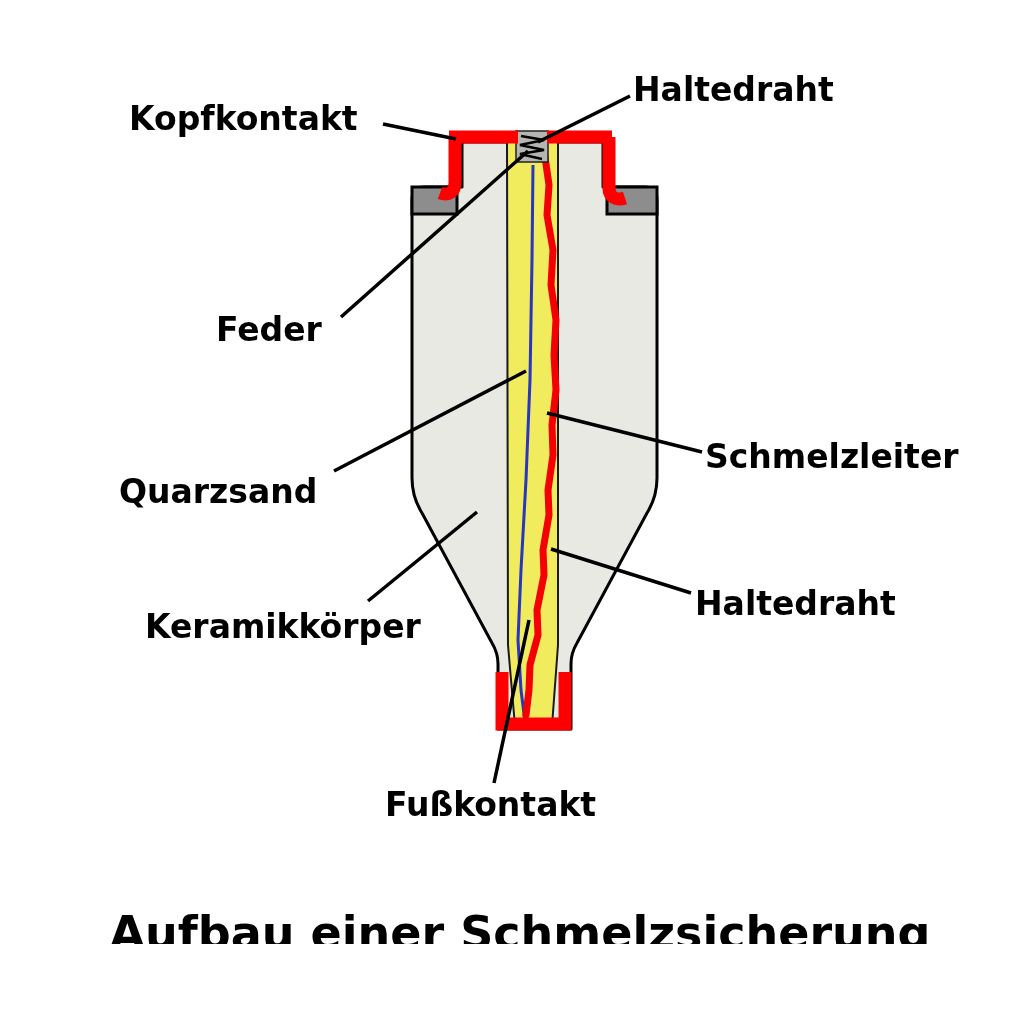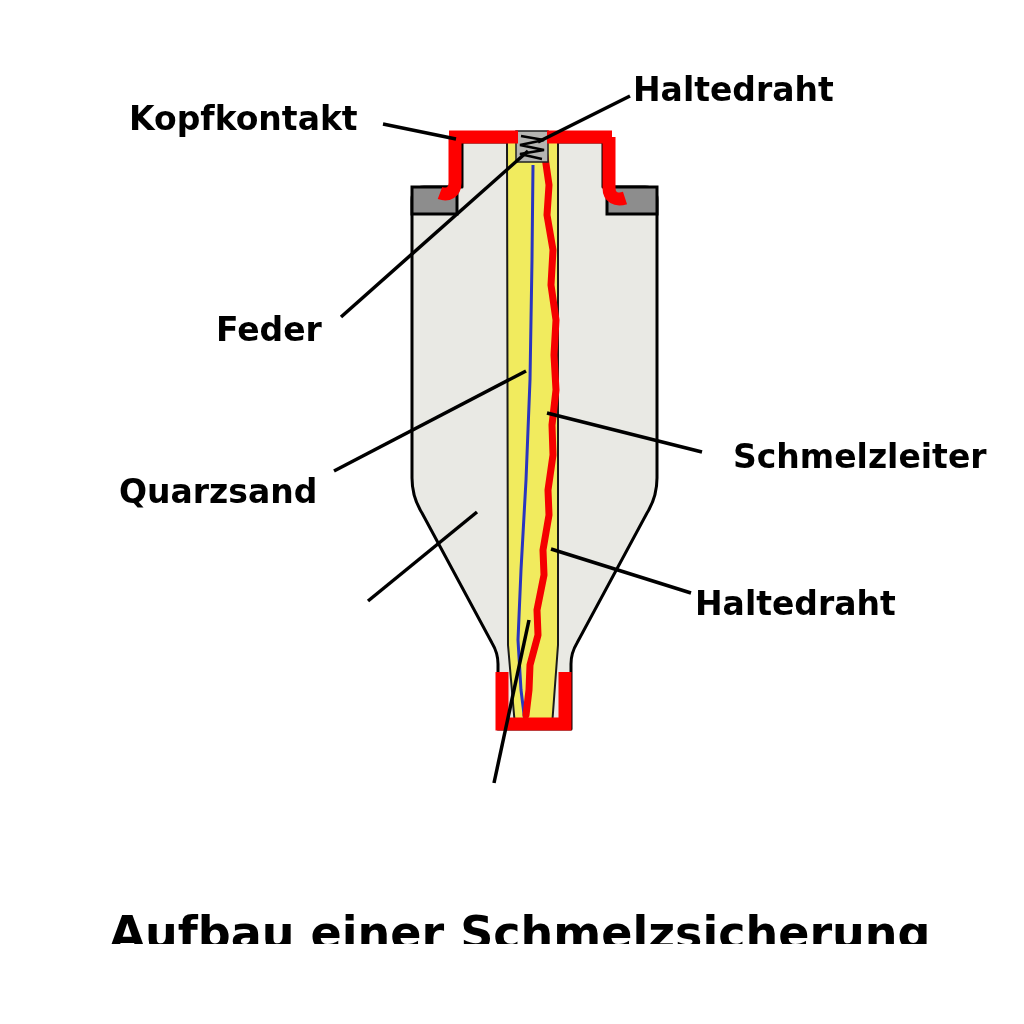--- a/index.html
+++ b/index.html
@@ -79,18 +79,20 @@
     <line x1="702" y1="452" x2="547" y2="413" stroke="#000000" stroke-width="3.5"></line>
     <line x1="368" y1="601" x2="477" y2="512" stroke="#000000" stroke-width="3.5"></line>
     <line x1="691" y1="593" x2="551" y2="549" stroke="#000000" stroke-width="3.5"></line>
     <line x1="494" y1="783" x2="529" y2="620" stroke="#000000" stroke-width="3.5"></line>
   </svg>
 
   <div class="part-label" style="left:129px; top:99px;">Kopfkontakt</div>
   <div class="part-label" style="left:633px; top:70px;">Haltedraht</div>
   <div class="part-label" style="left:216px; top:310px;text-align:center;">Feder</div>
   <div class="part-label" style="left:119px; top:472px;">Quarzsand</div>
-  <div class="part-label" style="left:705px; top:437px;margin-left:28px;">Schmelzleiter</div>
+  <div class="part-label" style="left:705px; top:437px;">Schmelzleiter</div>
+  <div class="part-label" style="left:145px; top:607px;">Keramikkörper</div>
   <div class="part-label" style="left:695px; top:584px;">Haltedraht</div>
+  <div class="part-label" style="left:385px; top:785px;">Fußkontakt</div>
 
   <div class="main-title">Aufbau einer Schmelzsicherung</div>
 
 </div>
 
 </body></html>

